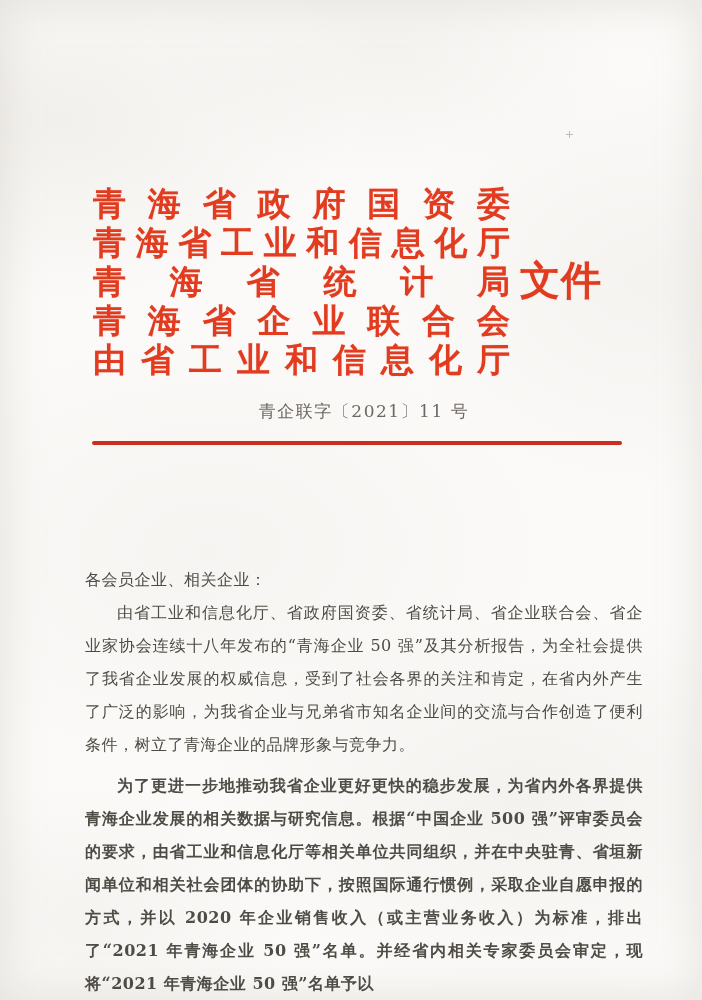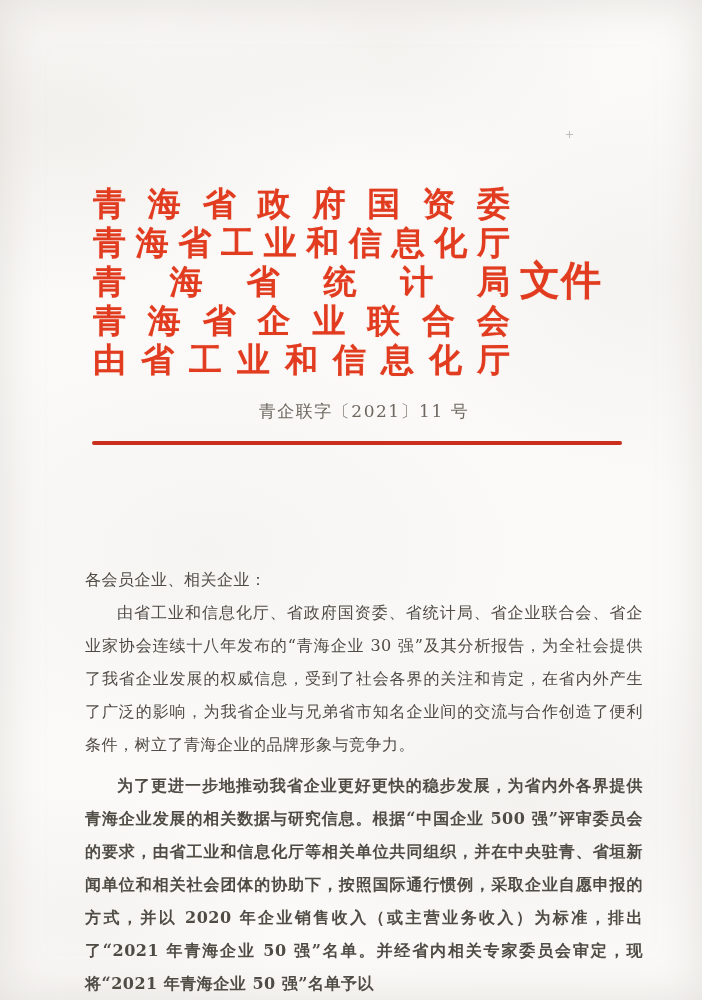--- a/index.html
+++ b/index.html
@@ -135,17 +135,17 @@
 
   <div class="doc-type">文件</div>
 
   <div class="doc-number">青企联字〔2021〕11 号</div>
 
   <div class="red-line"></div>
 
 
   <div class="body-text">
     <p>各会员企业、相关企业：</p>
-    <p class="para">由省工业和信息化厅、省政府国资委、省统计局、省企业联合会、省企业家协会连续十八年发布的“青海企业 30 强”及其分析报告，为全社会提供了我省企业发展的权威信息，受到了社会各界的关注和肯定，在省内外产生了广泛的影响，为我省企业与兄弟省市知名企业间的交流与合作创造了便利条件，树立了青海企业的品牌形象与竞争力。</p>
+    <p class="para">由省工业和信息化厅、省政府国资委、省统计局、省企业联合会、省企业家协会连续十八年发布的“青海企业 50 强”及其分析报告，为全社会提供了我省企业发展的权威信息，受到了社会各界的关注和肯定，在省内外产生了广泛的影响，为我省企业与兄弟省市知名企业间的交流与合作创造了便利条件，树立了青海企业的品牌形象与竞争力。</p>
     <p class="para">为了更进一步地推动我省企业更好更快的稳步发展，为省内外各界提供青海企业发展的相关数据与研究信息。根据“中国企业 500 强”评审委员会的要求，由省工业和信息化厅等相关单位共同组织，并在中央驻青、省垣新闻单位和相关社会团体的协助下，按照国际通行惯例，采取企业自愿申报的方式，并以 2020 年企业销售收入（或主营业务收入）为标准，排出了“2021 年青海企业 50 强”名单。并经省内相关专家委员会审定，现将“2021 年青海企业 50 强”名单予以</p>
   </div>
 
 </div>
 
 </body></html>

